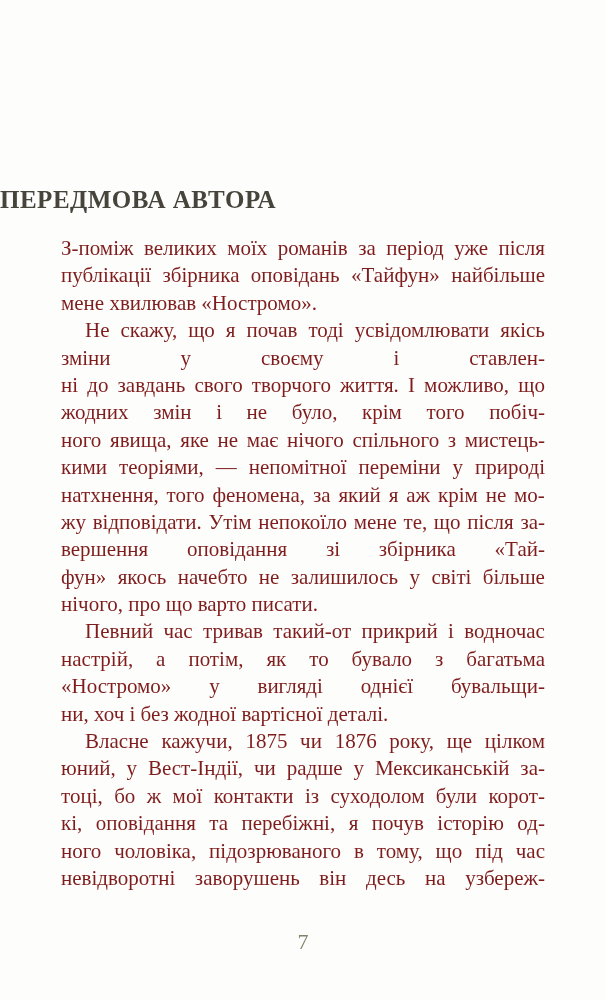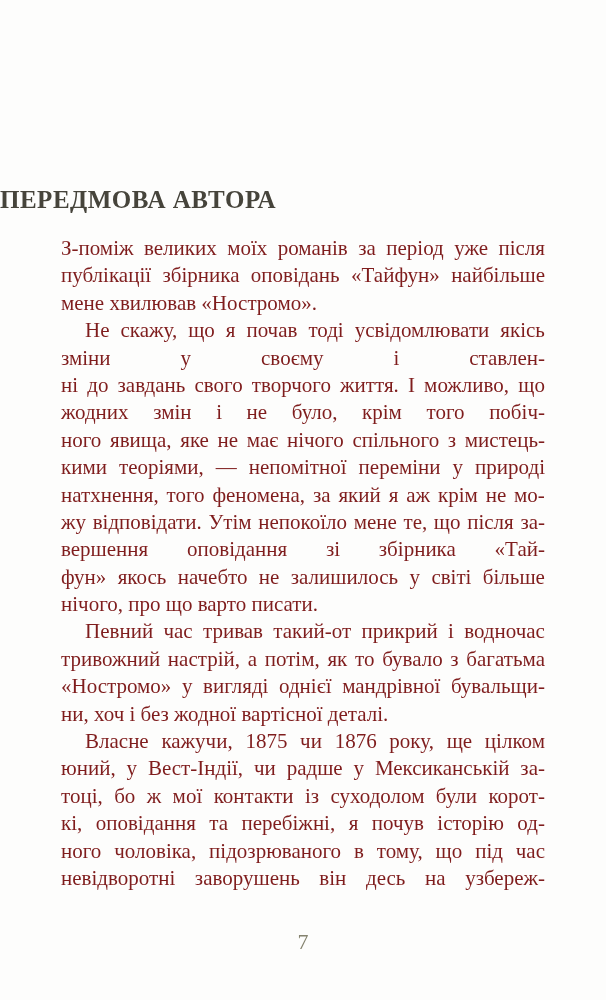--- a/index.html
+++ b/index.html
@@ -187,36 +187,34 @@
       <div class="text-line indent">
         <span>Певний</span>
         <span>час</span>
         <span>тривав</span>
         <span>такий-от</span>
         <span>прикрий</span>
         <span>і</span>
         <span>водночас</span>
       </div>
       <div class="text-line">
-        <span>тривожний</span>
         <span>настрій,</span>
         <span>а</span>
         <span>потім,</span>
         <span>як</span>
         <span>то</span>
         <span>бувало</span>
         <span>з</span>
         <span>багатьма</span>
       </div>
       <div class="text-line">
         <span>«Ностромо»</span>
         <span>у</span>
         <span>вигляді</span>
         <span>однієї</span>
-        <span>мандрівної</span>
         <span>бувальщи-</span>
       </div>
       <div class="text-line lastline">ни, хоч і без жодної вартісної деталі.</div>
       <div class="text-line indent">
         <span>Власне</span>
         <span>кажучи,</span>
         <span>1875</span>
         <span>чи</span>
         <span>1876</span>
         <span>року,</span>

